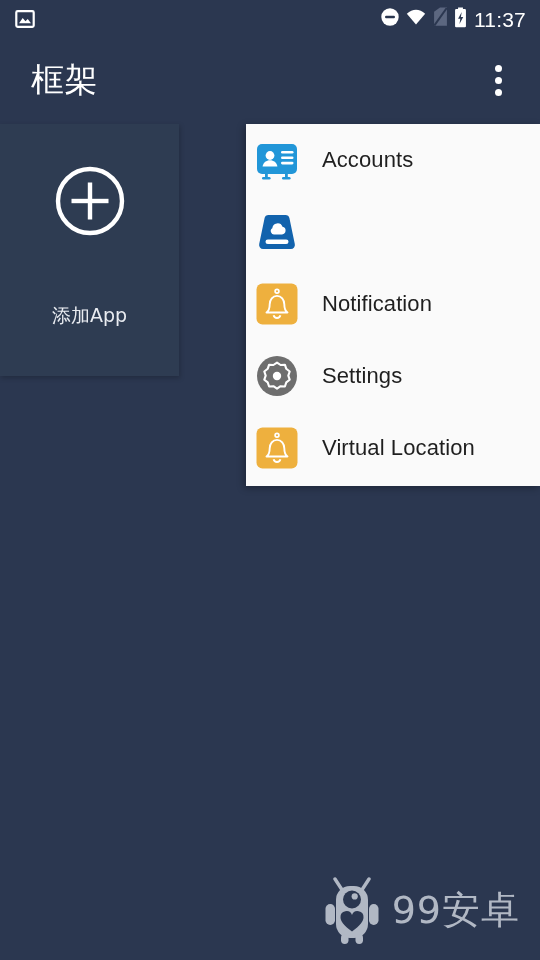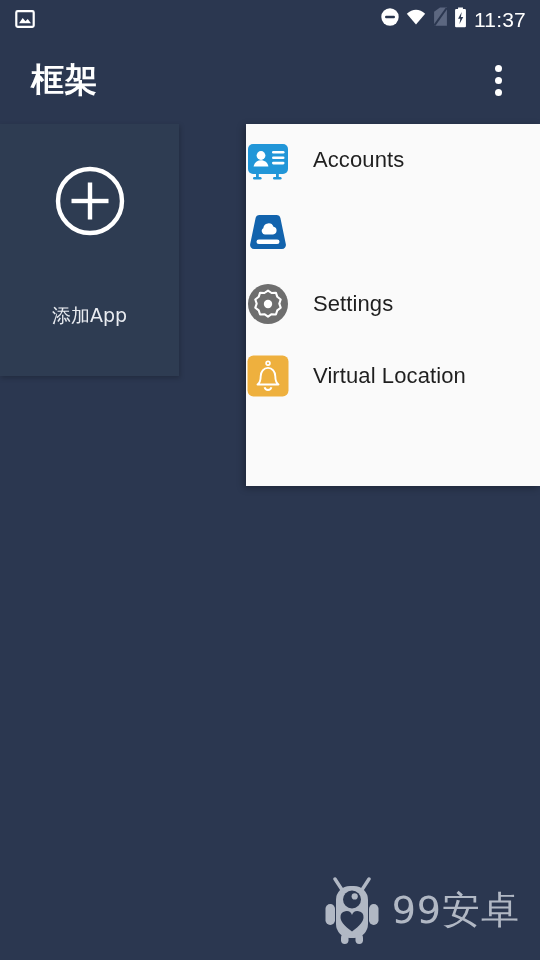--- a/index.html
+++ b/index.html
@@ -35,21 +35,21 @@
   .ic { display:block; }
 
   
   .toolbar {
     position:absolute; top:38px; left:0;
     width:540px; height:84px;
   }
   .toolbar-title {
     position:absolute; left:31px; top:20px;
     color:#ffffff; font-size:33px; line-height:44px;
-    font-family:"DejaVu Sans", sans-serif; font-weight:700;
+    font-family:"DejaVu Sans", sans-serif; font-weight:400;
     letter-spacing:.5px;
   }
   .overflow-btn {
     position:absolute; right:22px; top:22px;
     width:40px; height:40px;
     display:flex; flex-direction:column; align-items:center;
     justify-content:center; gap:5px; cursor:pointer;
   }
   .overflow-btn i { width:7px; height:7px; border-radius:50%; background:#ffffff; display:block; }
 
@@ -76,20 +76,21 @@
     position:absolute; left:246px; top:124px;
     width:294px; height:362px;
     background:#fafafa;
     box-shadow:-2px 2px 7px rgba(0,0,0,.30);
   }
   .menu-item {
     position:relative;
     height:72px;
     display:flex; align-items:center;
     cursor:pointer;
+    margin-left:9px;
   }
   .menu-icon {
     width:44px; height:44px;
     flex:0 0 44px;
     display:flex; align-items:center; justify-content:center;
   }
   .menu-label {
     margin-left:23px;
     color:#1f1f1f; font-size:22px;
     font-family:"Liberation Sans", sans-serif;
@@ -201,20 +202,31 @@
     <div class="menu-item">
       <span class="menu-icon">
         <svg width="44" height="44" viewBox="0 0 44 44">
           <path d="M13.5 5 h17 a4 4 0 0 1 3.9 3.1 l5.4 26 a4 4 0 0 1 -3.9 4.9 h-27.8 a4 4 0 0 1 -3.9 -4.9 l5.4 -26 a4 4 0 0 1 3.9 -3.1 z" fill="#1263ad"></path>
           <path d="M17.3 18.2 a5.3 5.3 0 0 1 10.2 -1.5 a3.9 3.9 0 0 1 -0.5 7.7 h-7.3 a3.4 3.4 0 0 1 -2.4 -6.2 z" fill="#ffffff"></path>
           <rect x="10.5" y="29.5" width="23" height="4.6" rx="2.3" fill="#ffffff"></rect>
         </svg>
       </span>
     </div>
 
+    <div class="menu-item">
+      <span class="menu-icon">
+        <svg width="44" height="44" viewBox="0 0 44 44">
+          <rect x="1.5" y="1.5" width="41" height="41" rx="6" fill="#eeb03e"></rect>
+          <circle cx="22" cy="9.3" r="1.9" fill="none" stroke="#ffffff" stroke-width="1.7"></circle>
+          <path d="M11.5 30.5 c2.6 -1.8 3.2 -4.6 3.2 -8.2 c0 -4.8 3.1 -8.4 7.3 -8.4 c4.2 0 7.3 3.6 7.3 8.4 c0 3.6 0.6 6.4 3.2 8.2 z" fill="none" stroke="#ffffff" stroke-width="1.9" stroke-linejoin="round"></path>
+          <path d="M18.6 33.3 a3.5 3.5 0 0 0 6.8 0" fill="none" stroke="#ffffff" stroke-width="1.9"></path>
+        </svg>
+      </span>
+      <span class="menu-label">Notification</span>
+    </div>
 
     <div class="menu-item">
       <span class="menu-icon">
         <svg width="44" height="44" viewBox="0 0 44 44">
           <circle cx="22" cy="22" r="20" fill="#6e6e6e"></circle>
           <path d="M22 8.6 l3.6 2.4 l4.3 -0.3 l1.4 4.1 l3.4 2.7 l-1.4 4.1 l1.4 4.1 l-3.4 2.7 l-1.4 4.1 l-4.3 -0.3 l-3.6 2.4 l-3.6 -2.4 l-4.3 0.3 l-1.4 -4.1 l-3.4 -2.7 l1.4 -4.1 l-1.4 -4.1 l3.4 -2.7 l1.4 -4.1 l4.3 0.3 z" fill="none" stroke="#ffffff" stroke-width="2.1" stroke-linejoin="round"></path>
           <circle cx="22" cy="22" r="4.2" fill="#ffffff"></circle>
         </svg>
       </span>
       <span class="menu-label">Settings</span>

